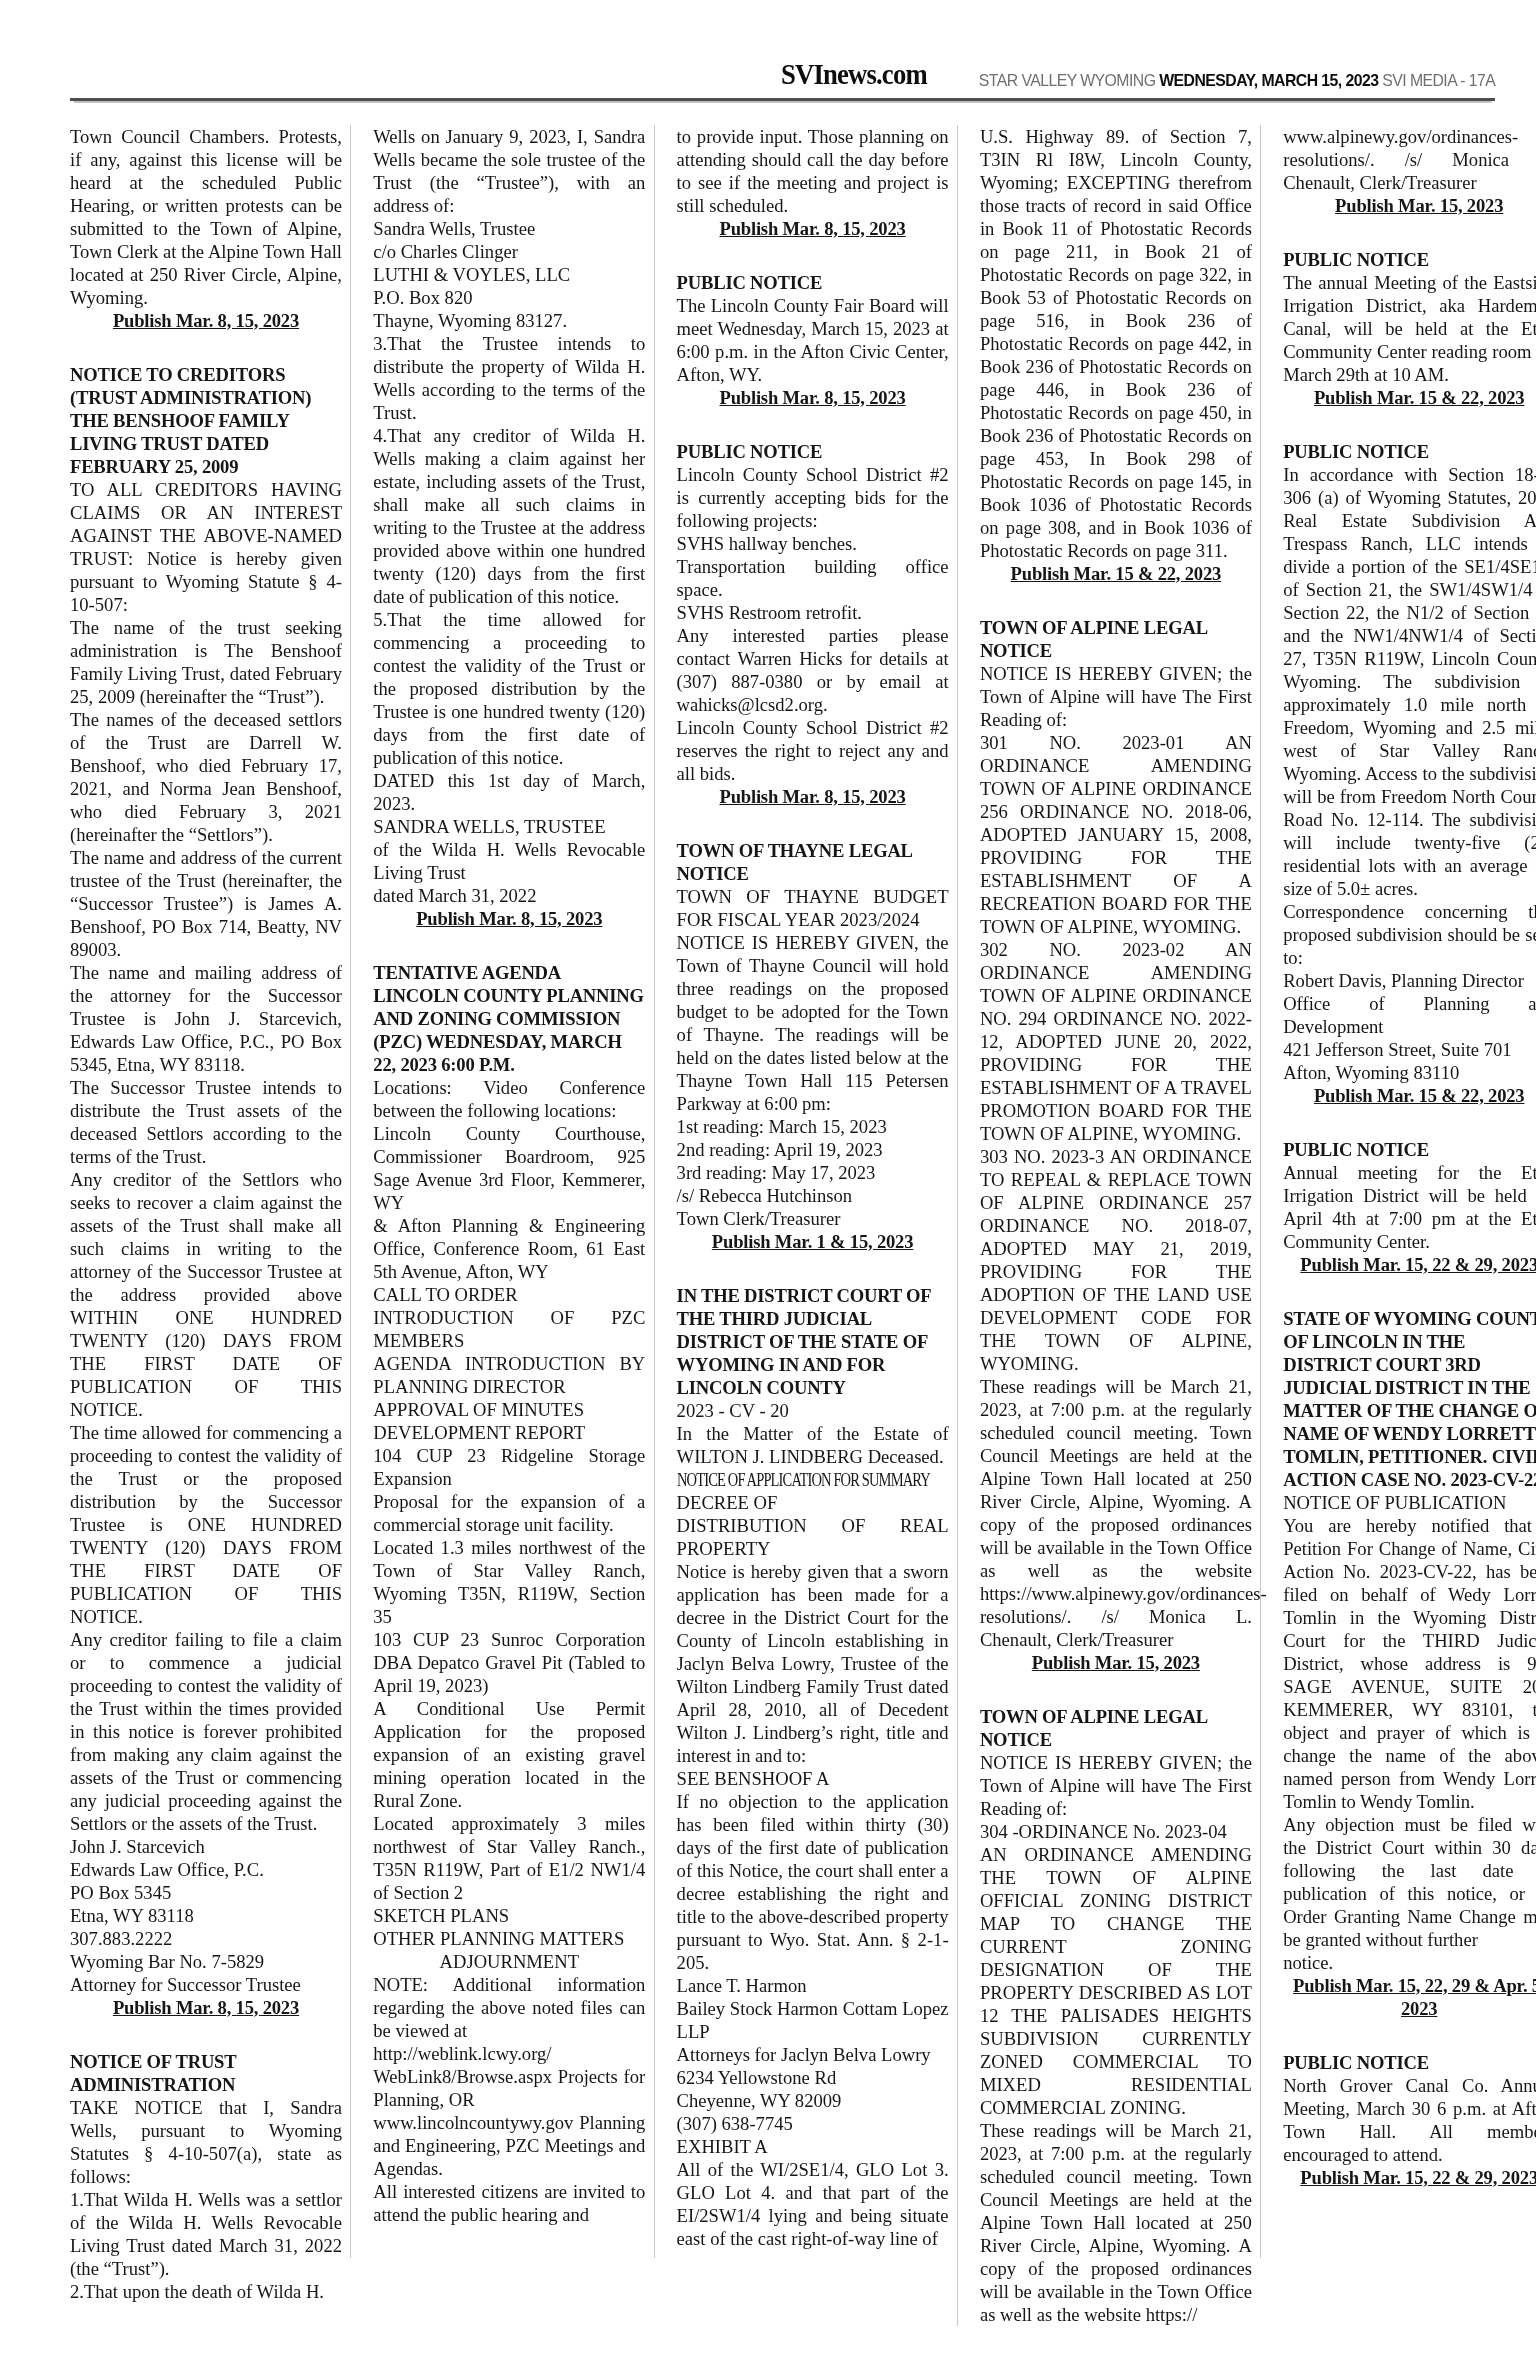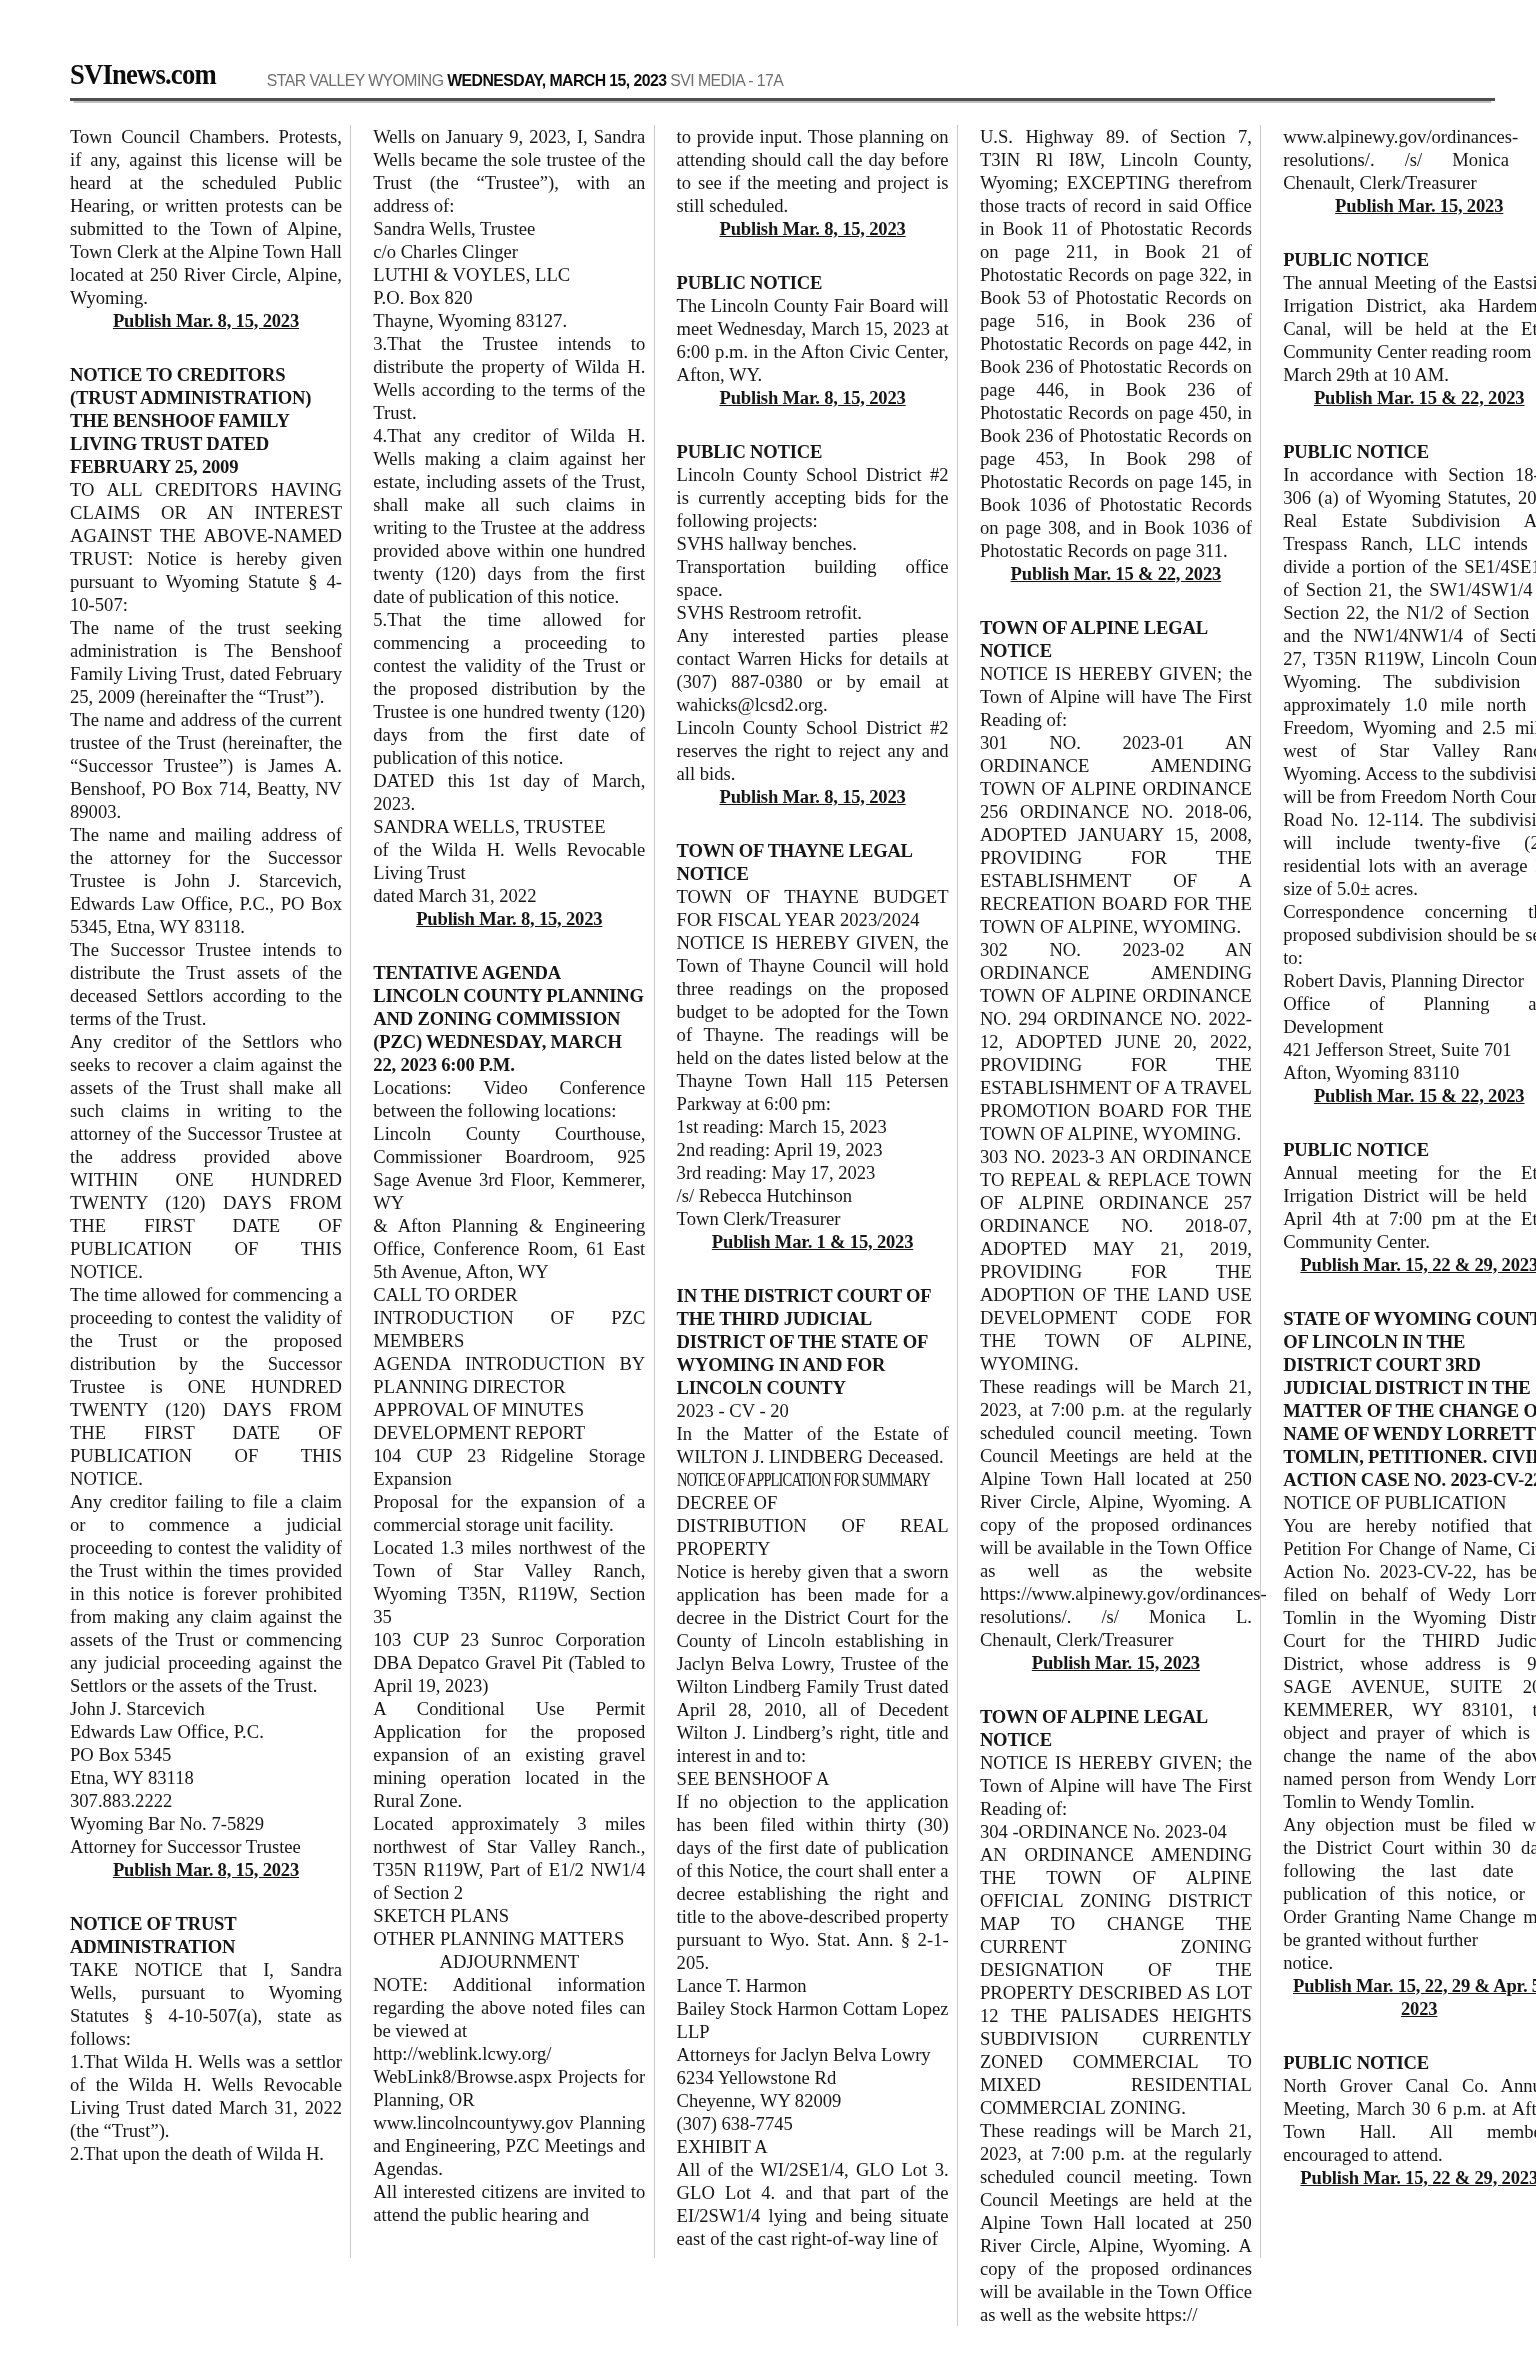--- a/index.html
+++ b/index.html
@@ -14,21 +14,21 @@
     -webkit-font-smoothing: antialiased;
   }
   .page {
     box-sizing: border-box;
     width: 1536px; height: 2375px;
     padding: 0 41px 0 70px;
   }
   
   .masthead {
     display: flex;
-    justify-content: flex-start;
+    justify-content: flex-end;
     align-items: flex-end;
     padding-top: 58px;
     padding-bottom: 6.5px;
     border-bottom: 3.7px solid #4e4e4e;
     box-shadow: 0 5.6px 0 -3.7px #bdbdbd;
   }
   .site-name {
     font-family: "Liberation Serif", serif;
     font-weight: 700;
     font-size: 29px;
@@ -99,20 +99,21 @@
     <div class="dateline"><span>STAR VALLEY WYOMING </span><span class="bold-date">WEDNESDAY, MARCH 15, 2023</span><span> SVI MEDIA - 17A</span></div>
   </div>
 
   <div class="columns">
       <div class="col">
         <div class="blk para">Town Council Chambers.  Protests, if any, against this license will be heard at the scheduled Public Hearing, or written protests can be submitted to the Town of Alpine, Town Clerk at the Alpine Town Hall located at 250 River Circle, Alpine, Wyoming.</div>
         <div class="blk publish">Publish Mar. 8, 15, 2023</div>
         <div class="blk heading">NOTICE TO CREDITORS (TRUST ADMINISTRATION) THE BENSHOOF FAMILY LIVING TRUST DATED FEBRUARY 25, 2009</div>
         <div class="blk para">TO ALL CREDITORS HAVING CLAIMS OR AN INTEREST AGAINST THE ABOVE-NAMED TRUST:   Notice is hereby given pursuant to Wyoming Statute § 4-10-507:</div>
         <div class="blk para">The name of the trust seeking administration is The Benshoof Family Living Trust, dated February 25, 2009 (hereinafter the “Trust”).</div>
+        <div class="blk para">The names of the deceased settlors of the Trust are Darrell W. Benshoof, who died February 17, 2021, and Norma Jean Benshoof, who died February 3, 2021 (hereinafter the “Settlors”).</div>
         <div class="blk para">The name and address of the current trustee of the Trust (hereinafter, the “Successor Trustee”) is James A. Benshoof, PO Box 714, Beatty, NV  89003.</div>
         <div class="blk para">The name and mailing address of the attorney for the Successor Trustee is John J. Starcevich, Edwards Law Office, P.C., PO Box 5345, Etna, WY  83118.</div>
         <div class="blk para">The Successor Trustee intends to distribute the Trust assets of the deceased Settlors according to the terms of the Trust.</div>
         <div class="blk para">Any creditor of the Settlors who seeks to recover a claim against the assets of the Trust shall make all such claims in writing to the attorney of the Successor Trustee at the address provided above WITHIN ONE HUNDRED TWENTY (120) DAYS FROM THE FIRST DATE OF PUBLICATION OF THIS NOTICE.</div>
         <div class="blk para">The time allowed for commencing a proceeding to contest the validity of the Trust or the proposed distribution by the Successor Trustee is ONE HUNDRED TWENTY (120) DAYS FROM THE FIRST DATE OF PUBLICATION OF THIS NOTICE.</div>
         <div class="blk para">Any creditor failing to file a claim or to commence a judicial proceeding to contest the validity of the Trust within the times provided in this notice is forever prohibited from making any claim against the assets of the Trust or commencing any judicial proceeding against the Settlors or the assets of the Trust.</div>
         <div class="blk para">John J. Starcevich</div>
         <div class="blk para">Edwards Law Office, P.C.</div>
         <div class="blk para">PO Box 5345</div>
         <div class="blk para">Etna, WY  83118</div>

